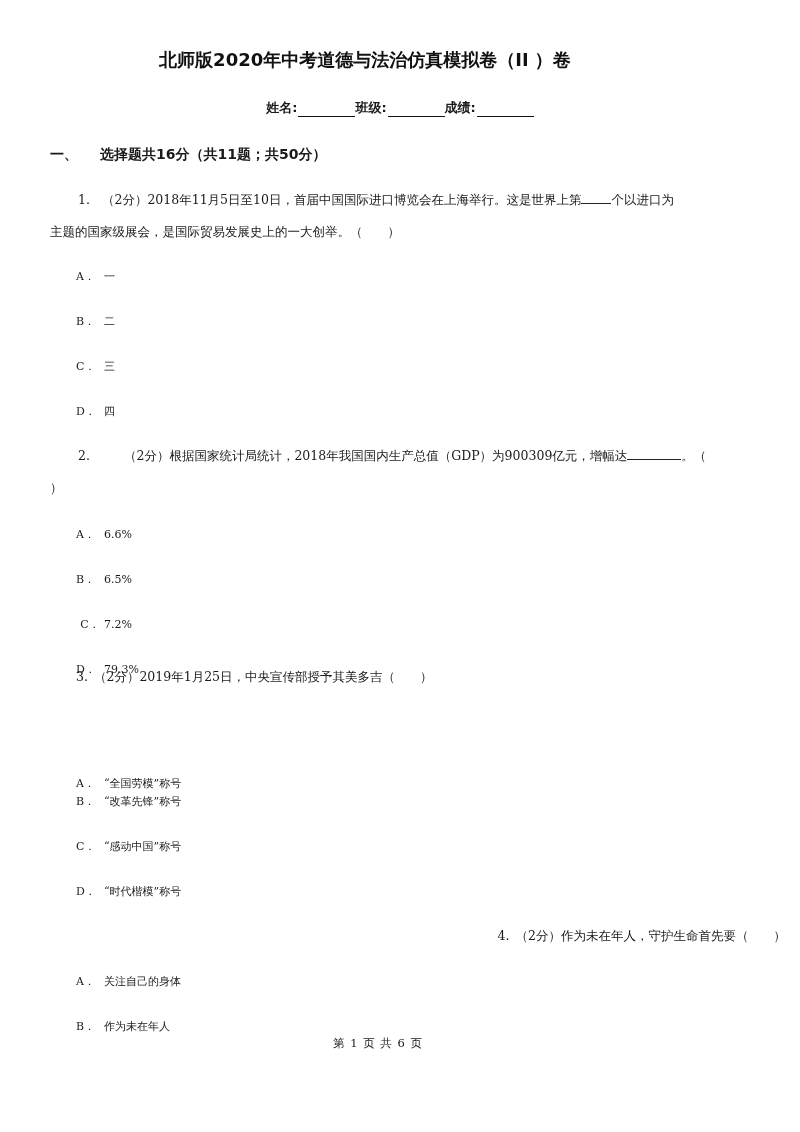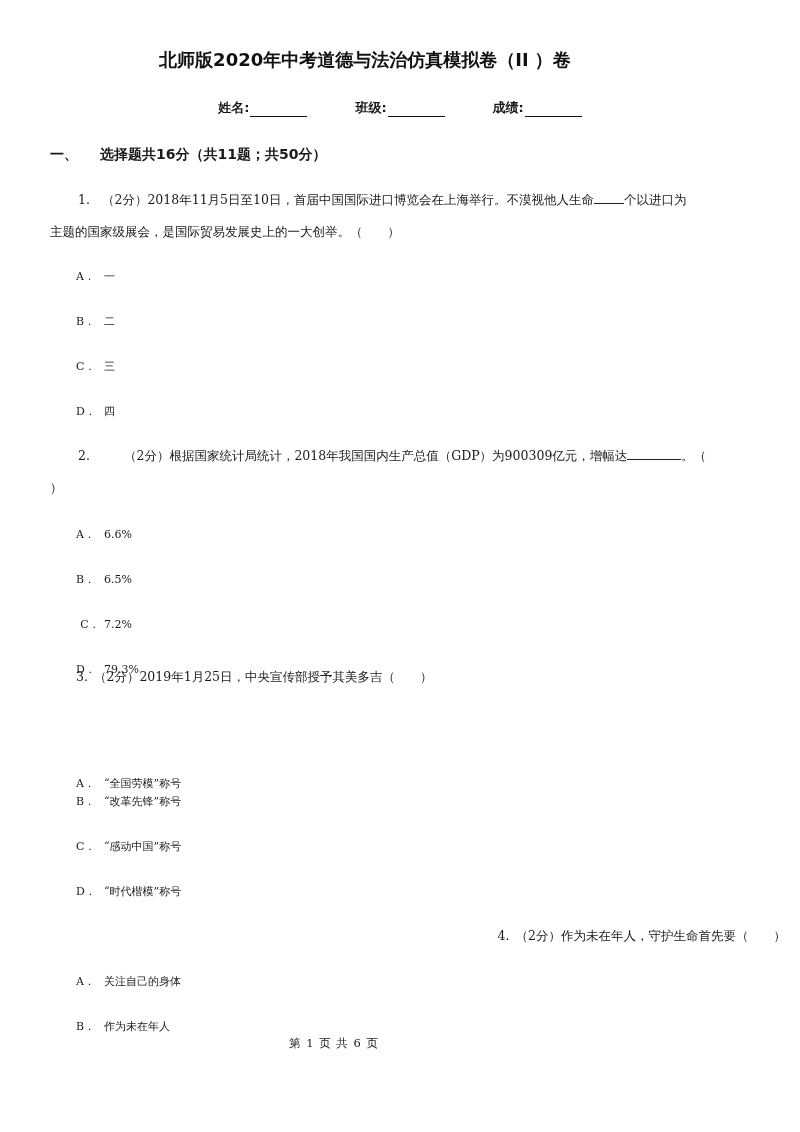--- a/index.html
+++ b/index.html
@@ -8,39 +8,39 @@
       font-family: "DejaVu Serif", "Liberation Serif", serif;
       color: #1a1a1a;
     }
     .title {
       position: absolute; top: 48px; left: 0; width: 730px; text-align: center;
       font-family: "DejaVu Sans", "Liberation Sans", sans-serif;
       font-size: 18px; font-weight: bold; color: #111;
     }
     .meta {
       position: absolute; top: 99px; left: 0; width: 800px;
-      display: flex; justify-content: center; gap: 48px;
+      display: flex; justify-content: center; 
       font-size: 13px; font-weight: bold; font-family: "DejaVu Sans", "Liberation Sans", sans-serif;
     }
     .meta .field { display: flex; align-items: flex-end; }
     .meta .blank { display: inline-block; width: 57px; border-bottom: 1px solid #111; height: 14px; margin-left: 1px; }
     .section {
       position: absolute; top: 146px; left: 50px;
       font-family: "DejaVu Sans", "Liberation Sans", sans-serif;
       font-size: 14px; font-weight: bold;
     }
     .section .num { margin-right: 22px; }
     .q { position: absolute; left: 50px; width: 710px; font-size: 12.5px; line-height: 32px; }
     .q .qnum { display: inline-block; }
     .blank-line { display: inline-block; border-bottom: 1px solid #222; height: 12px; vertical-align: baseline; }
     .opt { position: absolute; left: 76px; font-size: 11px; }
     .opt .letter { display: inline-block; width: 28px; }
     .footer {
       position: absolute; top: 1036px; left: 0; width: 668px; text-align: center;
-      font-size: 11.5px; letter-spacing: 1px;
+      font-size: 11.5px; letter-spacing: 1px; padding-left: 44px;
     }
   </style>
 </head>
 <body>
 
 <div class="title">北师版2020年中考道德与法治仿真模拟卷（II ）卷</div>
 
 <div class="meta">
   <div class="field">
     <span>姓名:</span>
@@ -55,21 +55,21 @@
     <span class="blank"></span>
   </div>
 </div>
 
 <div class="section">
   <span class="num">一、</span><span>选择题共16分（共11题；共50分）</span>
 </div>
 
 <div class="q" style="top:184px;">
   <div style="padding-left:28px;">
-    <span class="qnum" style="margin-right:12px;">1.</span><span>（2分）</span><span>2018年11月5日至10日，首届中国国际进口博览会在上海举行。不漠视他人生命</span><span class="blank-line" style="width:30px;"></span><span>个以进口为</span>
+    <span class="qnum" style="margin-right:12px;">1.</span><span>（2分）</span><span>2018年11月5日至10日，首届中国国际进口博览会在上海举行。这是世界上第</span><span class="blank-line" style="width:30px;"></span><span>个以进口为</span>
   </div>
   <div>主题的国家级展会，是国际贸易发展史上的一大创举。（　　）</div>
 </div>
 <div class="opt" style="top:269px;"><span class="letter">A．</span><span>一</span></div>
 <div class="opt" style="top:314px;"><span class="letter">B．</span><span>二</span></div>
 <div class="opt" style="top:359px;"><span class="letter">C．</span><span>三</span></div>
 <div class="opt" style="top:404px;"><span class="letter">D．</span><span>四</span></div>
 
 <div class="q" style="top:440px;">
   <div style="padding-left:28px;">

